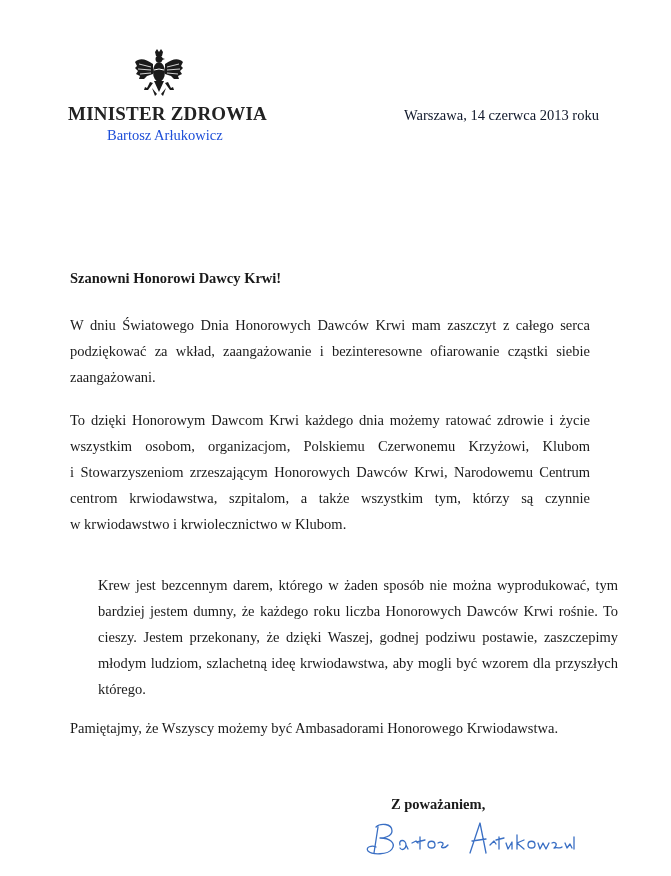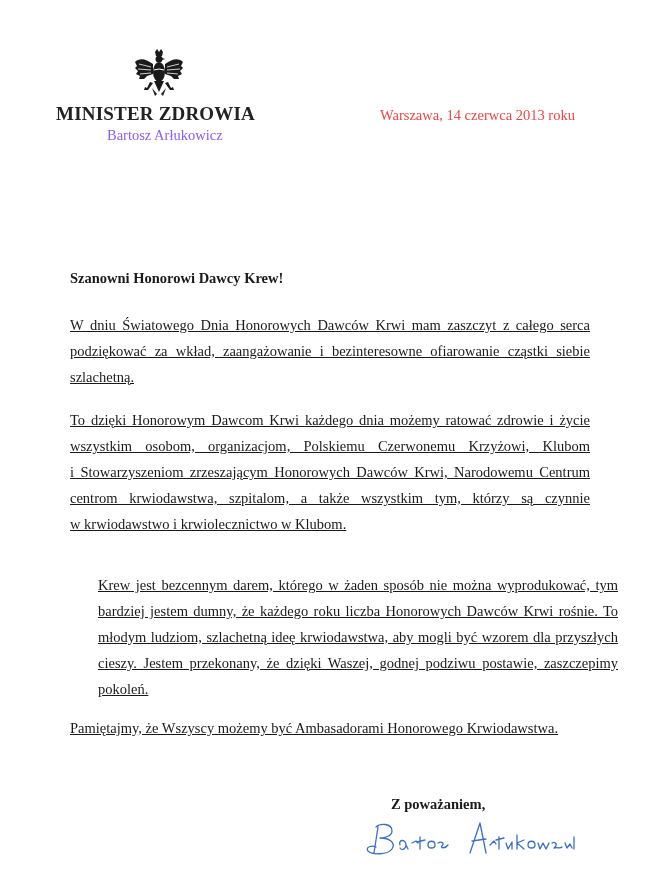--- a/index.html
+++ b/index.html
@@ -17,60 +17,59 @@
     }
     .emblem {
       position: absolute;
       left: 133px;
       top: 48px;
       width: 52px;
       height: 52px;
     }
     .ministry {
       position: absolute;
-      left: 56px;
+      left: 68px;
       top: 103px;
       font-size: 19px;
       font-weight: bold;
       letter-spacing: 0.2px;
       color: #222;
     }
     .minister-name {
       position: absolute;
       left: 107px;
       top: 127px;
       font-size: 14.5px;
-      color: #8b5cf6;
+      color: #1d4ed8;
     }
     .place-date {
       position: absolute;
-      left: 380px;
+      left: 404px;
       top: 107px;
       font-size: 14.5px;
-      color: #ef4444;
+      color: #0f172a;
     }
     .salutation {
       position: absolute;
       left: 70px;
       top: 270px;
       font-size: 14.5px;
       font-weight: bold;
     }
     .para {
       position: absolute;
       left: 70px;
       width: 520px;
       font-size: 14.5px;
       line-height: 26px;
     }
     .line {
       display: block;
       white-space: nowrap;
       height: 26px;
-      text-decoration: underline;
     }
     .line.j {
       text-align: justify;
       text-align-last: justify;
       white-space: normal;
       overflow: hidden;
     }
     .p1 { top: 312px; }
     .p2 { top: 407px; }
     .p3 { top: 572px; margin-left: 28px; }
@@ -116,42 +115,42 @@
   <path d="M35 34 L38 40 L40 39 L41 42 L37 42 L32 35 Z" fill="#1a1a1a"></path>
 
   <path d="M21 22 Q26 20 31 22" stroke="#ffffff" stroke-width="1" fill="none"></path>
 </svg>
 
 <div class="ministry">MINISTER ZDROWIA</div>
 <div class="minister-name">Bartosz Arłukowicz</div>
 
 <div class="place-date">Warszawa, 14 czerwca 2013 roku</div>
 
-<div class="salutation">Szanowni Honorowi Dawcy Krew!</div>
+<div class="salutation">Szanowni Honorowi Dawcy Krwi!</div>
 
 <div class="para p1">
   <span class="line j">W dniu Światowego Dnia Honorowych Dawców Krwi mam zaszczyt z całego serca</span>
   <span class="line j">podziękować za wkład, zaangażowanie i bezinteresowne ofiarowanie cząstki siebie drugiemu</span>
-  <span class="line">szlachetną.</span>
+  <span class="line">zaangażowani.</span>
 </div>
 
 <div class="para p2">
   <span class="line j">To dzięki Honorowym Dawcom Krwi każdego dnia możemy ratować zdrowie i życie wielu</span>
   <span class="line j">wszystkim osobom, organizacjom, Polskiemu Czerwonemu Krzyżowi, Klubom</span>
   <span class="line j">i Stowarzyszeniom zrzeszającym Honorowych Dawców Krwi, Narodowemu Centrum Krwi,</span>
   <span class="line j">centrom krwiodawstwa, szpitalom, a także wszystkim tym, którzy są czynnie zaangażowani</span>
   <span class="line">w krwiodawstwo i krwiolecznictwo w Klubom.</span>
 </div>
 
 <div class="para p3">
   <span class="line j">Krew jest bezcennym darem, którego w żaden sposób nie można wyprodukować, tym</span>
   <span class="line j">bardziej jestem dumny, że każdego roku liczba Honorowych Dawców Krwi rośnie. To bardzo</span>
+  <span class="line j">cieszy. Jestem przekonany, że dzięki Waszej, godnej podziwu postawie, zaszczepimy</span>
   <span class="line j">młodym ludziom, szlachetną ideę krwiodawstwa, aby mogli być wzorem dla przyszłych</span>
-  <span class="line j">cieszy. Jestem przekonany, że dzięki Waszej, godnej podziwu postawie, zaszczepimy</span>
-  <span class="line">pokoleń.</span>
+  <span class="line">którego.</span>
 </div>
 
 <div class="para p4">
   <span class="line">Pamiętajmy, że Wszyscy możemy być Ambasadorami Honorowego Krwiodawstwa.</span>
 </div>
 
 <div class="closing">Z poważaniem,</div>
 
 <svg class="signature" viewBox="0 0 250 50">
   <g fill="none" stroke="#3a6fc4" stroke-width="1.3" stroke-linecap="round" stroke-linejoin="round">

